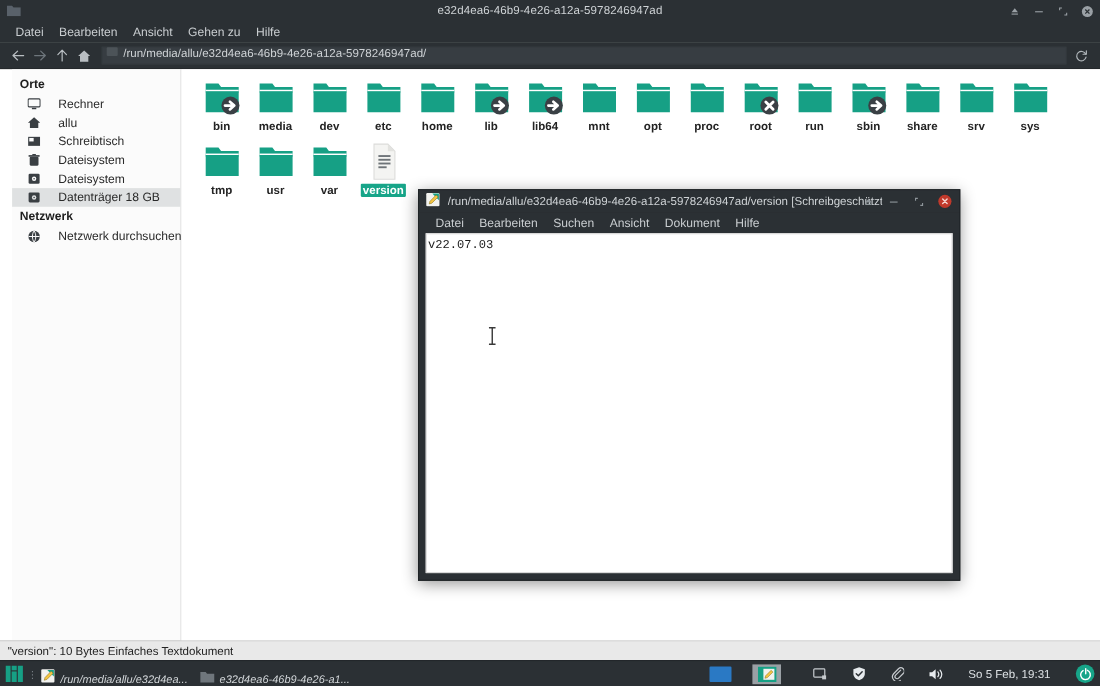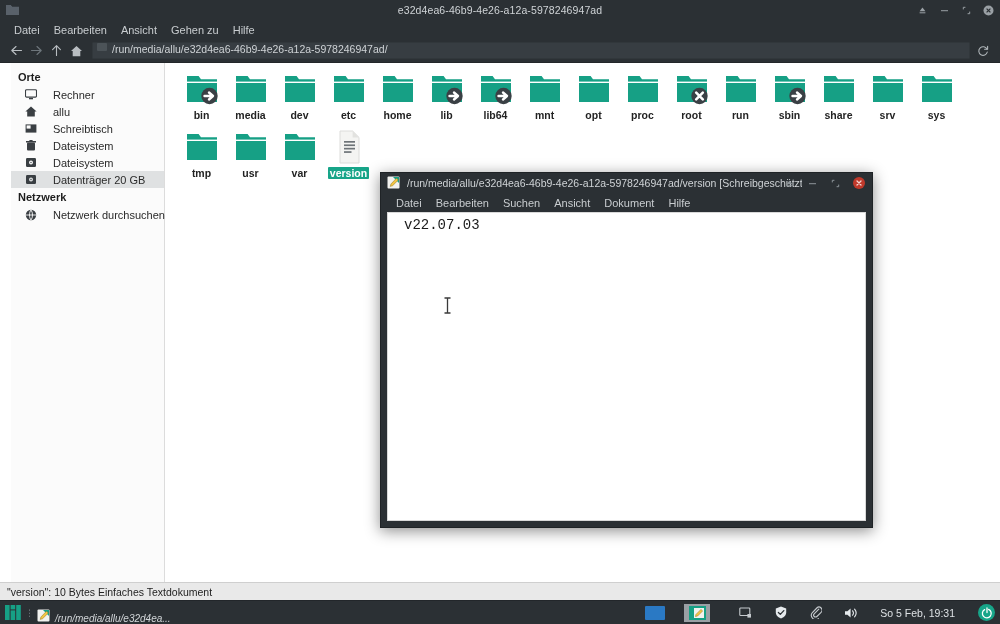--- a/index.html
+++ b/index.html
@@ -144,22 +144,22 @@
   .ed-menubar{
     height:19px; background:#2b3034; display:flex; align-items:center;
     padding-left:8px; flex:none;
   }
   .ed-menubar .mi{ padding:1px 7px; font-size:11px; color:#c9cdd0; }
   .ed-content{
     flex:1; background:#ffffff; margin:0 6px 6px 6px;
     border:1px solid #d9d9d9; position:relative; overflow:hidden;
   }
   .ed-text{
-    font-family:"Liberation Mono", monospace; font-size:14px;
-    color:#1b1b1b; padding:4px 0 0 16px; white-space:pre;
+    font-family:"Liberation Mono", monospace; font-size:11px;
+    color:#1b1b1b; padding:4px 0 0 1px; white-space:pre;
   }
   .caret{
     position:absolute; left:443px; top:297px; width:9px; height:17px;
   }
 
   
   #taskbar{
     position:absolute; left:0; bottom:0; width:1000px; height:24px;
     background:#2b3034; display:flex; align-items:center;
     border-top:1px solid #22262a;
@@ -324,21 +324,21 @@
         <span>Dateisystem</span>
       </div>
       <div class="sb-item sel">
         <span class="sb-ico">
           <svg width="12" height="11" viewBox="0 0 12 11">
               <rect x="1" y="1" width="10" height="9" rx="1.2" fill="#3a3f43"></rect>
               <circle cx="6" cy="5.5" r="2" fill="#dfe1e2"></circle>
               <circle cx="6" cy="5.5" r=".7" fill="#3a3f43"></circle>
             </svg>
         </span>
-        <span>Datenträger 20 GB</span>
+        <span>Datenträger 18 GB</span>
       </div>
 
       <div class="sb-head">Netzwerk</div>
       <div class="sb-item">
         <span class="sb-ico">
           <svg width="12" height="12" viewBox="0 0 12 12">
               <circle cx="6" cy="6" r="5.2" fill="#3a3f43"></circle>
               <path d="M1 6h10M6 1c2 2.2 2 7.8 0 10M6 1C4 3.2 4 8.8 6 11" stroke="#fbfbfb" stroke-width=".9" fill="none"></path>
             </svg>
         </span>
@@ -601,20 +601,28 @@
       <span>
         <svg width="13" height="13" viewBox="0 0 13 13">
             <rect x=".5" y=".5" width="12" height="12" rx="1" fill="#f2f2ef"></rect>
             <path d="M6 1 12 1 12 7z" fill="#16a085"></path>
             <path d="M9.5 2.2 11.3 4 5.6 9.7 3.2 10.4 3.9 8z" fill="#f4c542" stroke="#8a7320" stroke-width=".5"></path>
           </svg>
       </span>
       <span>/run/media/allu/e32d4ea...</span>
     </span>
 
+    <span class="task-btn">
+      <span>
+        <svg width="13" height="11" viewBox="0 0 13 11">
+            <path d="M0 1h5l1.2 1.6H13V10.5H0z" fill="#6f767c"></path>
+          </svg>
+      </span>
+      <span>e32d4ea6-46b9-4e26-a1...</span>
+    </span>
   </div>
 
   <div class="tb-spacer"></div>
 
   <div class="tb-right">
     <span class="win-thumb"></span>
     <span class="win-thumb2">
       <svg width="17" height="14" viewBox="0 0 17 14">
           <rect x="0" y="0" width="17" height="14" fill="#16a085"></rect>
           <rect x="5" y="2" width="10" height="10" fill="#f2f2ef"></rect>

